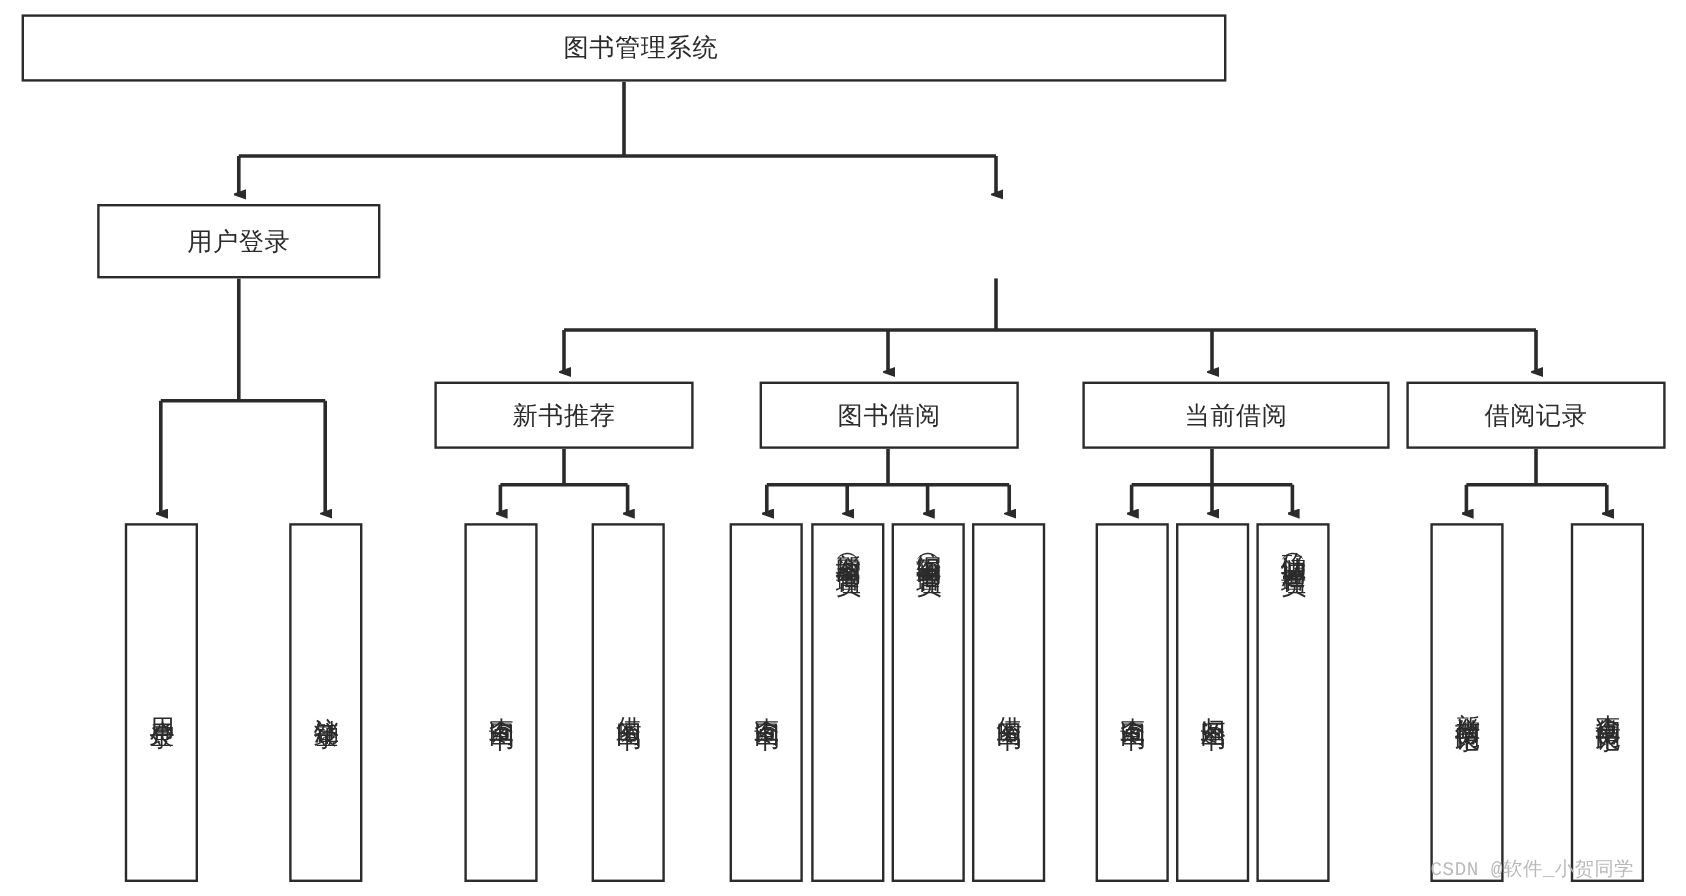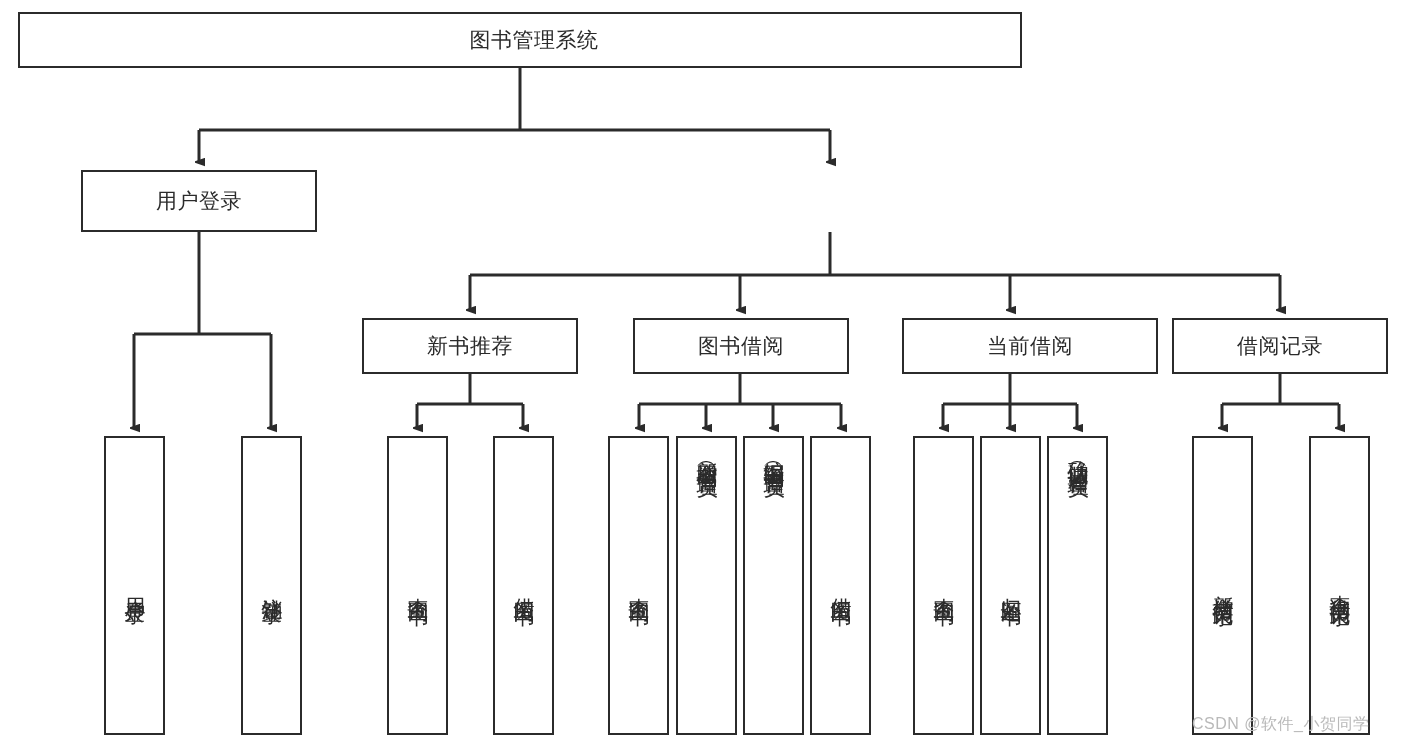--- a/index.html
+++ b/index.html
@@ -67,21 +67,21 @@
     padding-top: 0;
   }
   .watermark {
     position: absolute;
     left: 1192px;
     top: 714px;
     font-size: 16px;
     color: #b9b9b9;
     letter-spacing: 0.5px;
     white-space: nowrap;
-    font-family: Liberation Sans, sans-serif;
+    font-family: Liberation Mono, monospace;
   }
 </style>
 </head>
 <body>
 
 <div id="diagram-root">
 
   <svg class="connectors" viewBox="0 0 1405 747" xmlns="http://www.w3.org/2000/svg">
     <defs>
       <marker id="arrow" markerWidth="10" markerHeight="10" refX="4.2" refY="6" orient="auto" markerUnits="userSpaceOnUse">

